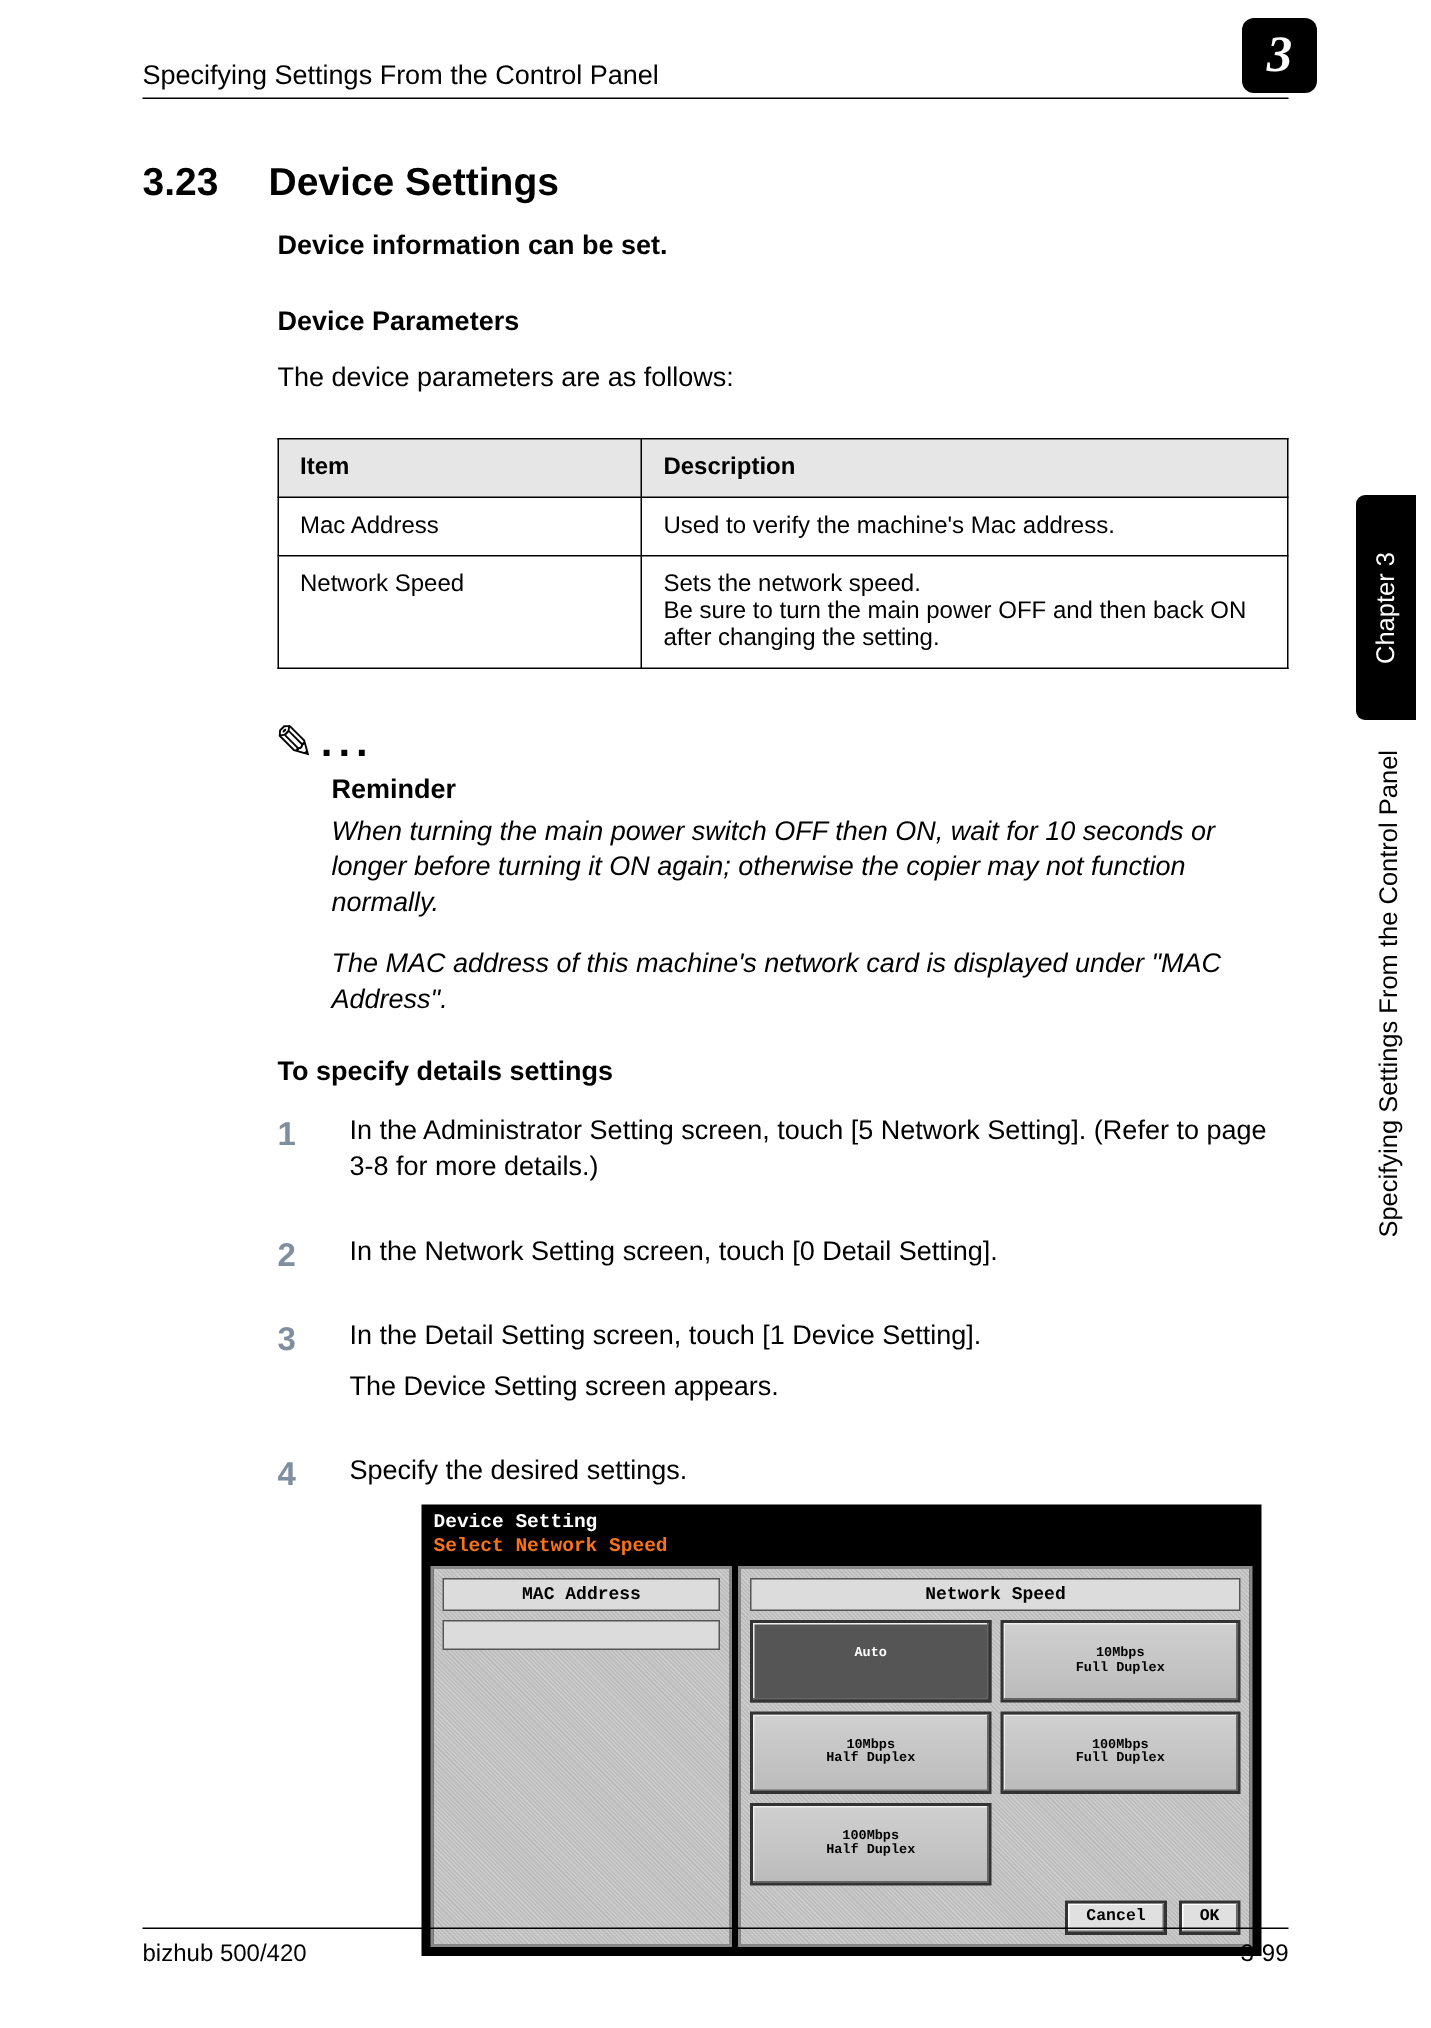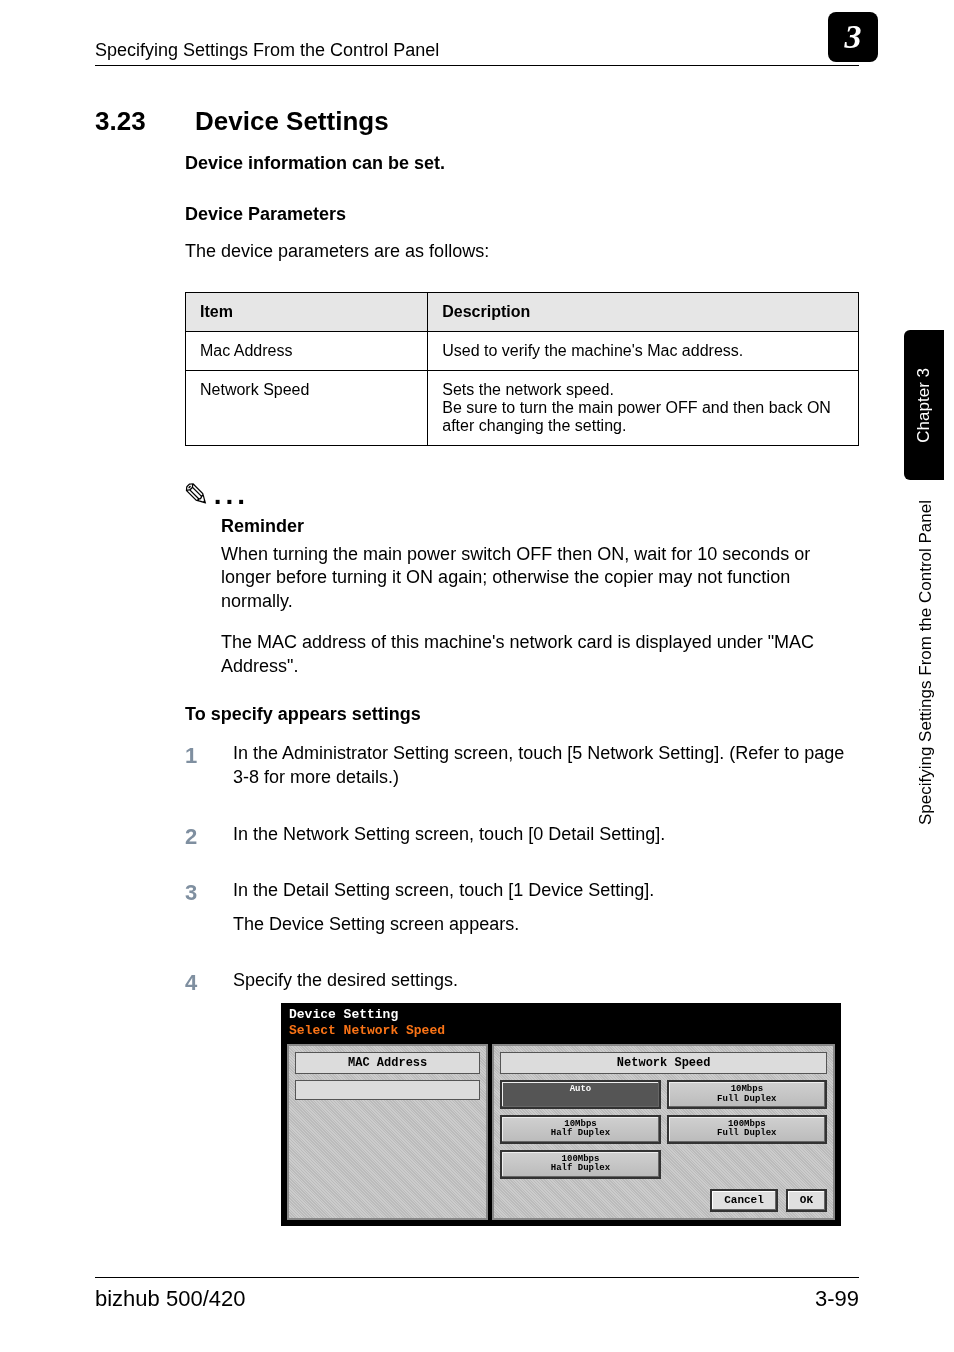--- a/index.html
+++ b/index.html
@@ -45,21 +45,21 @@
       font-weight: bold;
       font-size: 34px;
       font-style: italic;
       font-family: Georgia, serif;
     }
     .content {
       padding-left: 0;
     }
     .section-heading {
       display: flex;
-      gap: 40px;
+      gap: 24px;
       font-size: 26px;
       font-weight: bold;
       margin-bottom: 16px;
     }
     .section-heading .num { min-width: 60px; }
     .indent-block { margin-left: 90px; }
     .intro-text {
       font-size: 18px;
       margin-bottom: 30px;
       font-weight: bold;
@@ -106,20 +106,21 @@
       position: relative;
       top: -2px;
     }
     .reminder-head {
       font-weight: bold;
       font-size: 18px;
       margin-bottom: 6px;
       margin-left: 36px;
     }
     .reminder-text {
+      font-style: italic;
       font-size: 18px;
       margin-left: 36px;
       margin-bottom: 18px;
       line-height: 1.3;
     }
     .steps {
       margin-top: 4px;
     }
     .step {
       display: flex;
@@ -192,21 +193,21 @@
       gap: 6px;
     }
     .speed-btn {
       background: linear-gradient(#d0d0d0,#bbb);
       border: 2px solid #333;
       color: #000;
       font-family: "Courier New", monospace;
       font-size: 9px;
       font-weight: bold;
       text-align: center;
-      padding: 3px 2px;
+      padding: 16px 2px;
       line-height: 1.05;
       box-shadow: inset -1px -1px 0 #666, inset 1px 1px 0 #eee;
     }
     .speed-btn.selected {
       background: #555;
       color: #fff;
     }
     .panel-footer {
       display: flex;
       justify-content: flex-end;
@@ -250,21 +251,21 @@
     }
     .footer {
       position: absolute;
       bottom: 40px;
       left: 95px;
       right: 95px;
       border-top: 1px solid #000;
       padding-top: 8px;
       display: flex;
       justify-content: space-between;
-      font-size: 22px;
+      font-size: 16px;
     }
   </style>
 </head>
 <body>
 
 <div class="page">
 
   <div class="chapter-badge">
     <span>3</span>
   </div>
@@ -304,21 +305,21 @@
 Be sure to turn the main power OFF and then back ON after changing the setting.</td>
           </tr>
         </tbody>
       </table>
 
       <div class="note-icon">✎<span class="dots">...</span></div>
       <p class="reminder-head">Reminder</p>
       <p class="reminder-text">When turning the main power switch OFF then ON, wait for 10 seconds or longer before turning it ON again; otherwise the copier may not function normally.</p>
       <p class="reminder-text">The MAC address of this machine's network card is displayed under "MAC Address".</p>
 
-      <p class="subhead" style="margin-top:26px;">To specify appears settings</p>
+      <p class="subhead" style="margin-top:26px;">To specify details settings</p>
 
       <div class="steps">
         <div class="step">
           <div class="num">1</div>
           <div class="body">
               <p>In the Administrator Setting screen, touch [5 Network Setting]. (Refer to page 3-8 for more details.)</p>
             </div>
         </div>
         <div class="step">
           <div class="num">2</div>

